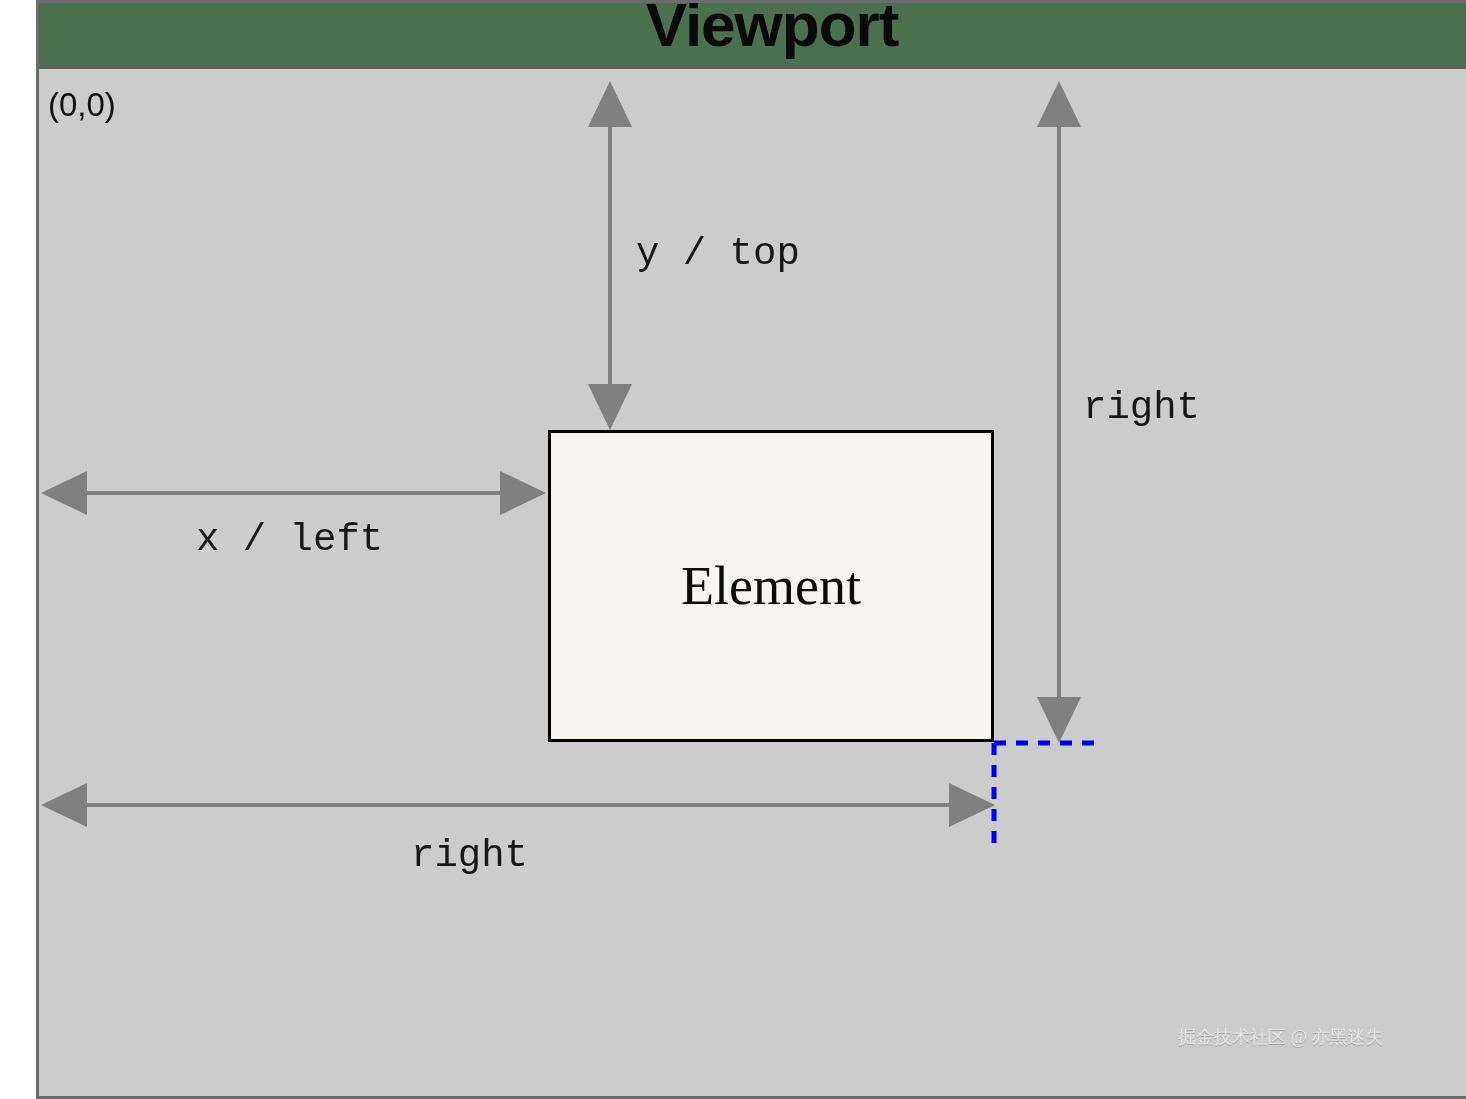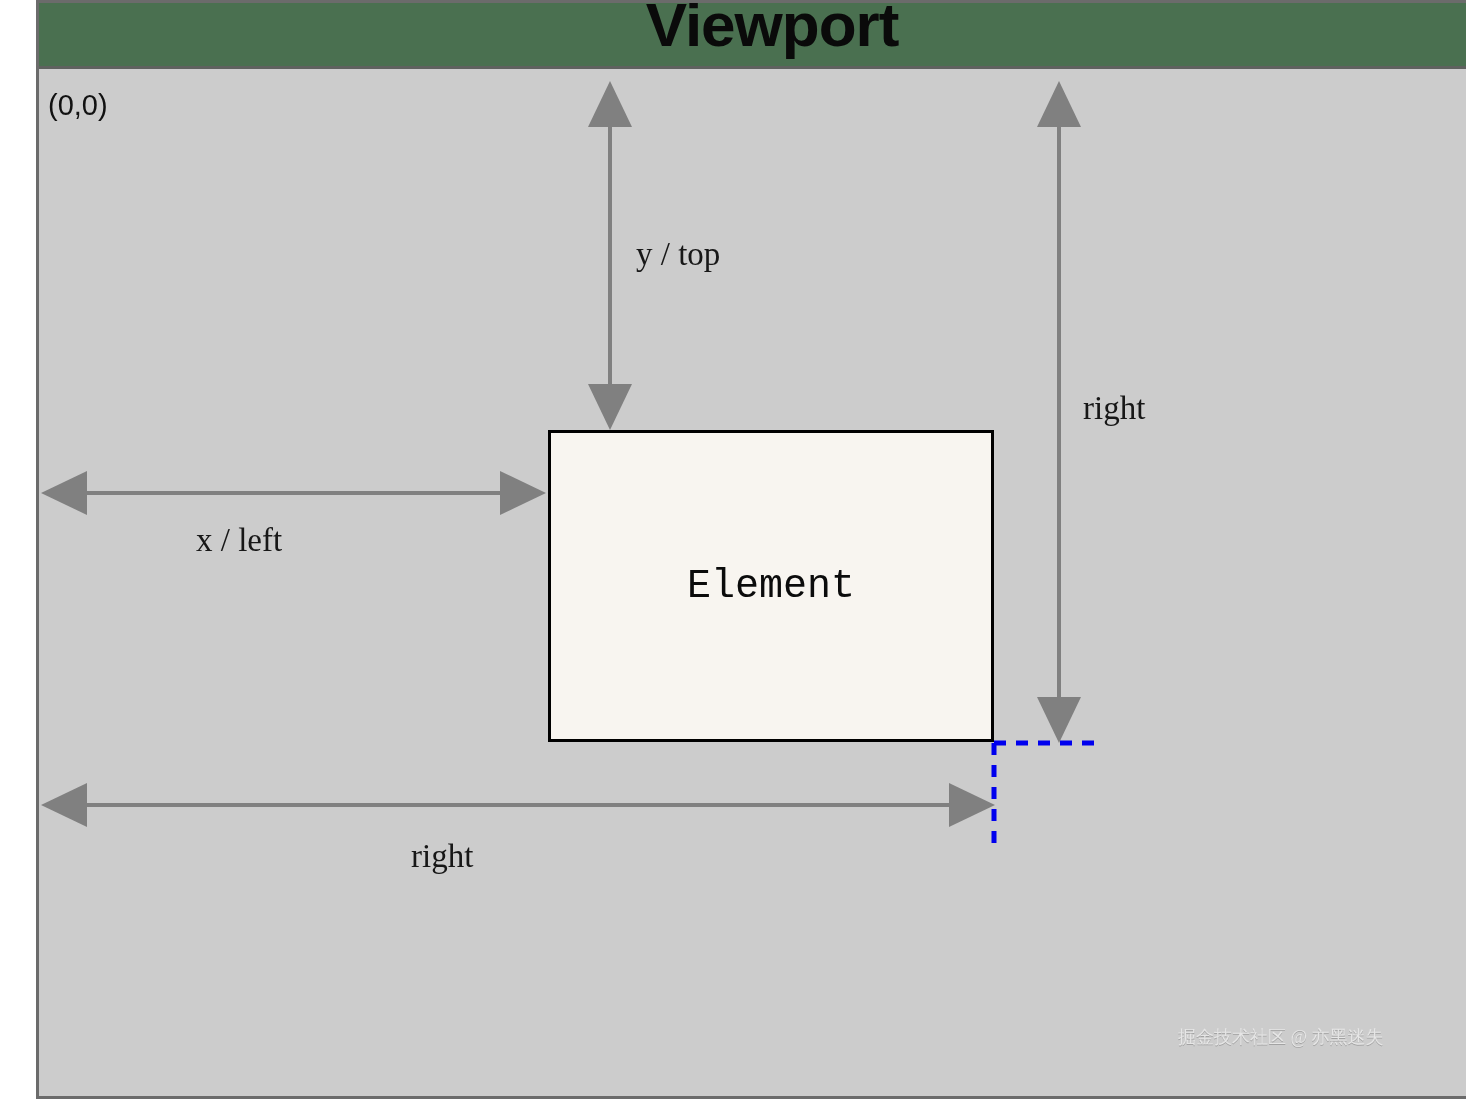--- a/index.html
+++ b/index.html
@@ -58,21 +58,21 @@
     height: 1027px;
     background: #cccccc;
     overflow: hidden;
   }
 
   #origin-label {
     position: absolute;
     left: 9px;
     top: 19px;
     font-family: "Liberation Sans", sans-serif;
-    font-size: 29px;
+    font-size: 33px;
     line-height: 34px;
     color: #111111;
     white-space: nowrap;
   }
 
   
   #element-box {
     position: absolute;
     left: 509px;
     top: 361px;
@@ -84,42 +84,42 @@
   }
   #element-label {
     position: absolute;
     left: 0;
     top: 0;
     width: 100%;
     height: 100%;
     display: flex;
     align-items: center;
     justify-content: center;
-    font-family: Liberation Mono, monospace;
-    font-size: 40px;
+    font-family: Liberation Serif, serif;
+    font-size: 54px;
     color: #0b0b0b;
     letter-spacing: 0px;
     border-radius: 19px;
   }
 
   
   #arrow-layer {
     position: absolute;
     left: 0;
     top: 0;
     width: 1460px;
     height: 1027px;
     pointer-events: none;
   }
 
   
   .measure-label {
     position: absolute;
-    font-family: Liberation Serif, serif;
-    font-size: 33px;
+    font-family: Liberation Mono, monospace;
+    font-size: 39px;
     line-height: 38px;
     color: #171717;
     white-space: pre;
   }
   #label-y-top   { left: 597px; top: 166px; }
   #label-x-left  { left: 157px; top: 452px; }
   #label-bottom  { left: 1044px; top: 320px; }
   #label-right   { left: 372px; top: 768px; }
 
   

